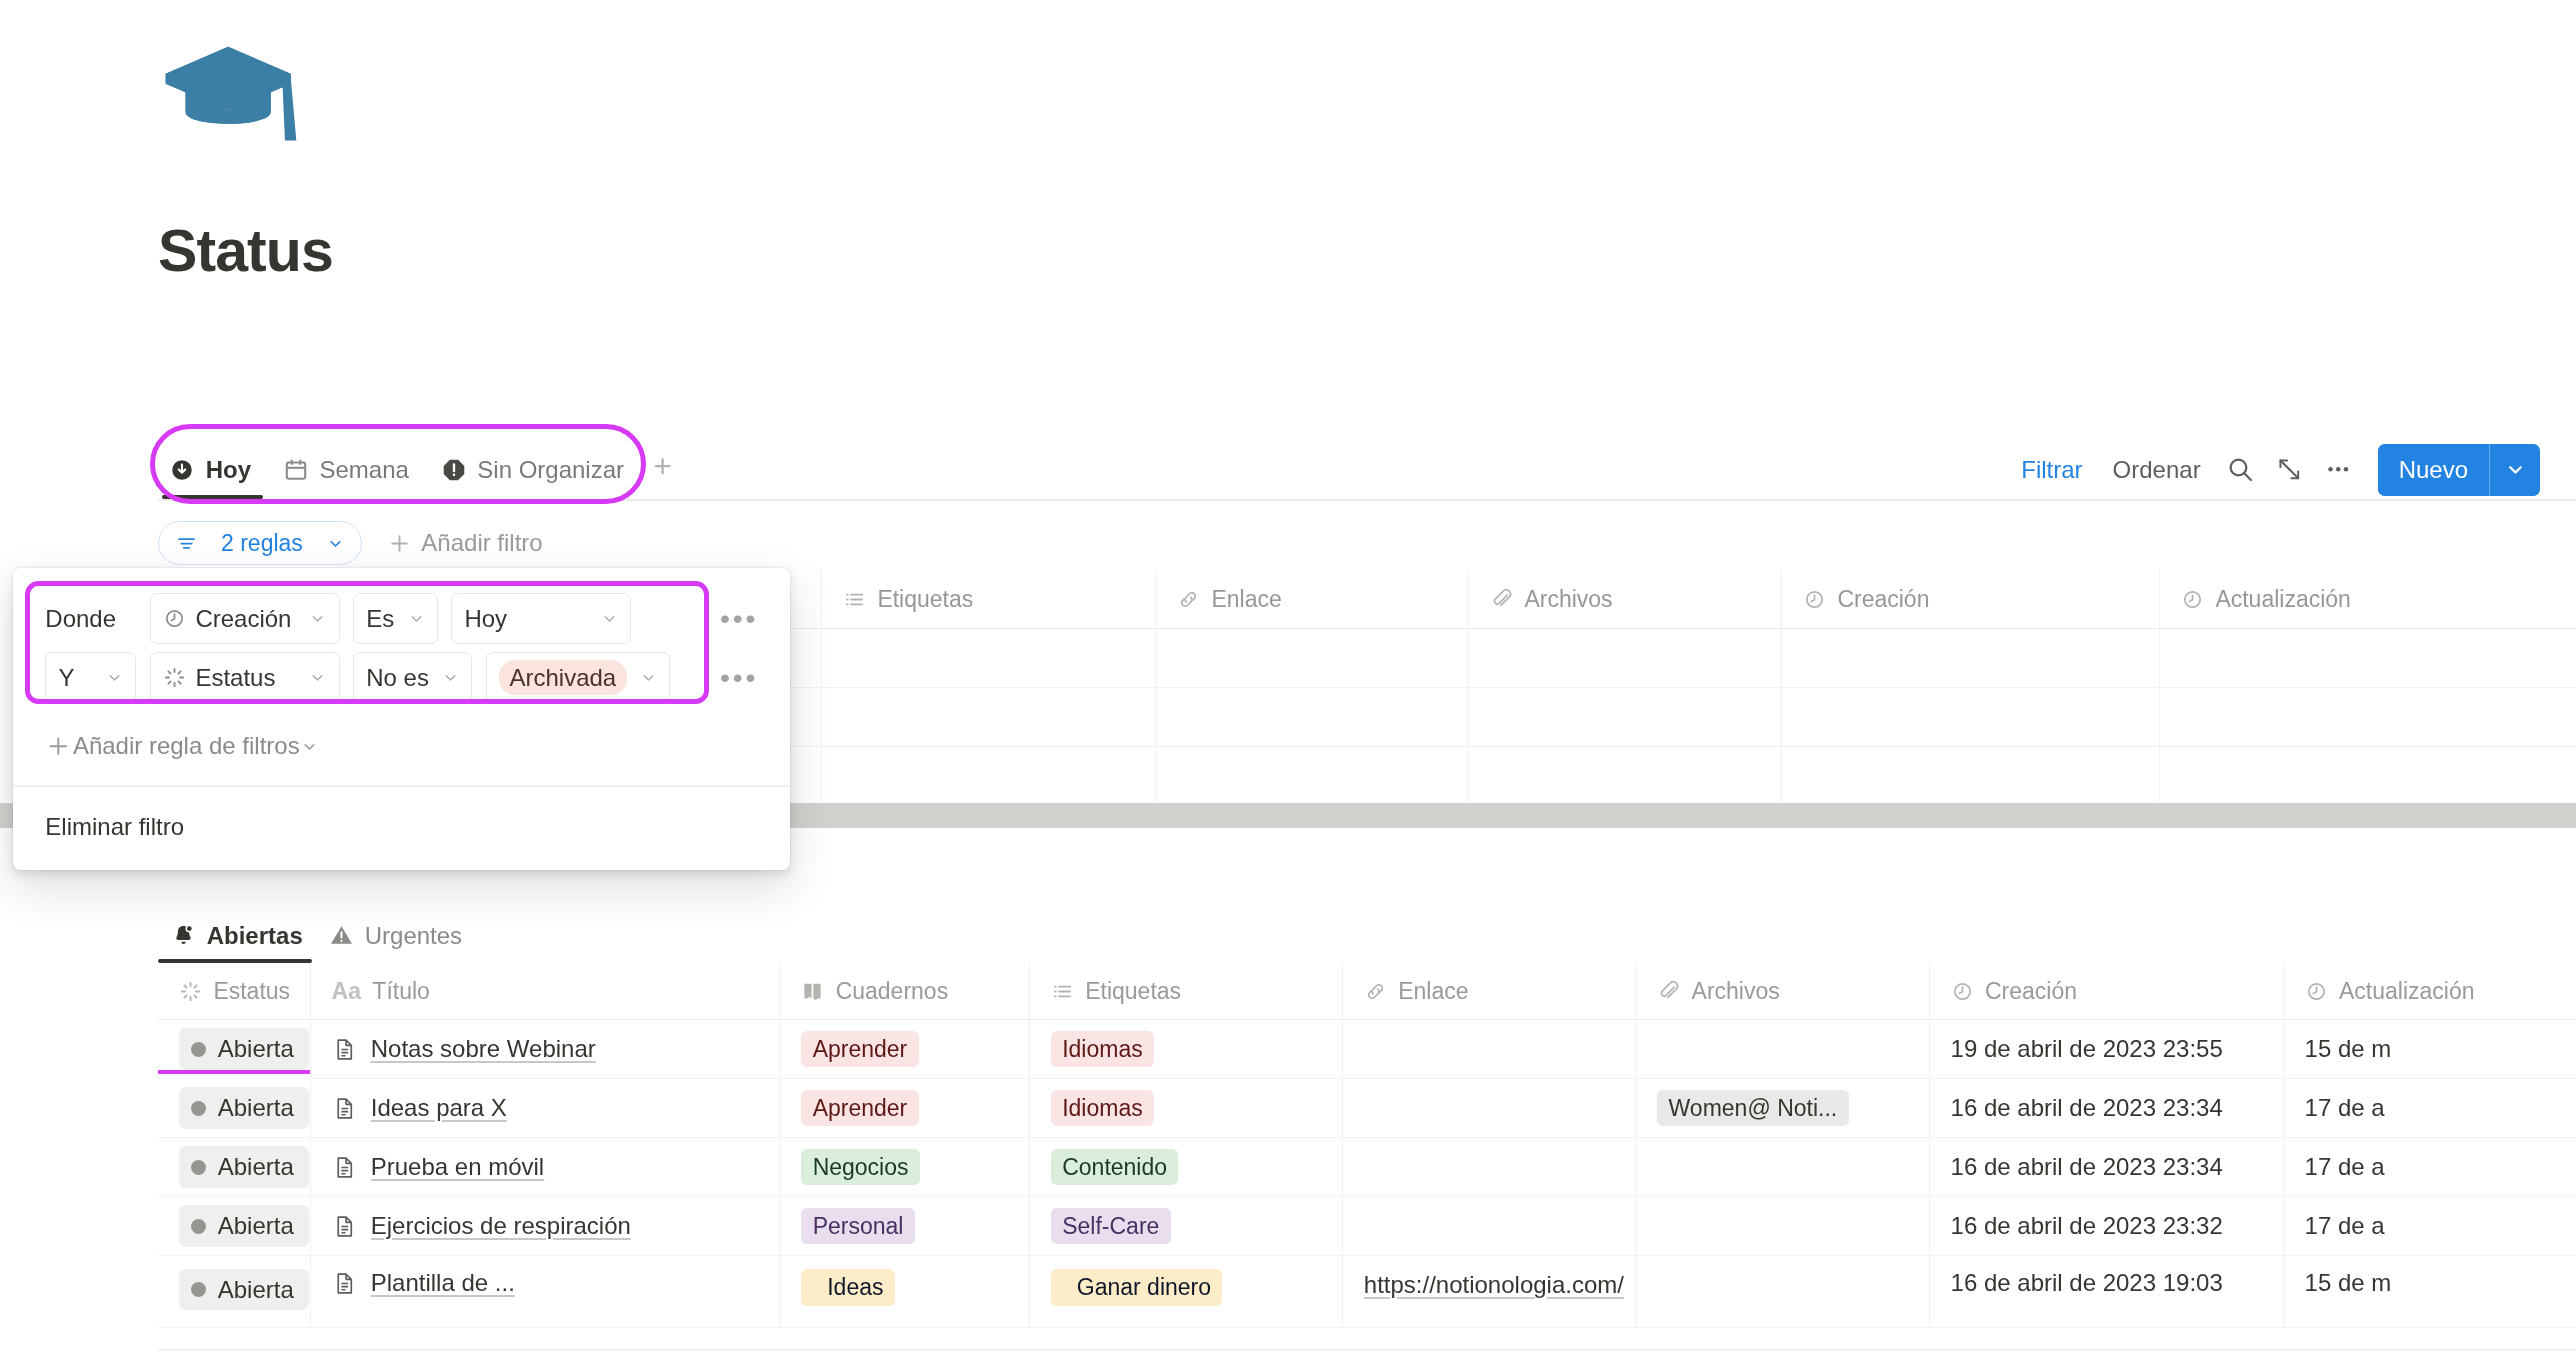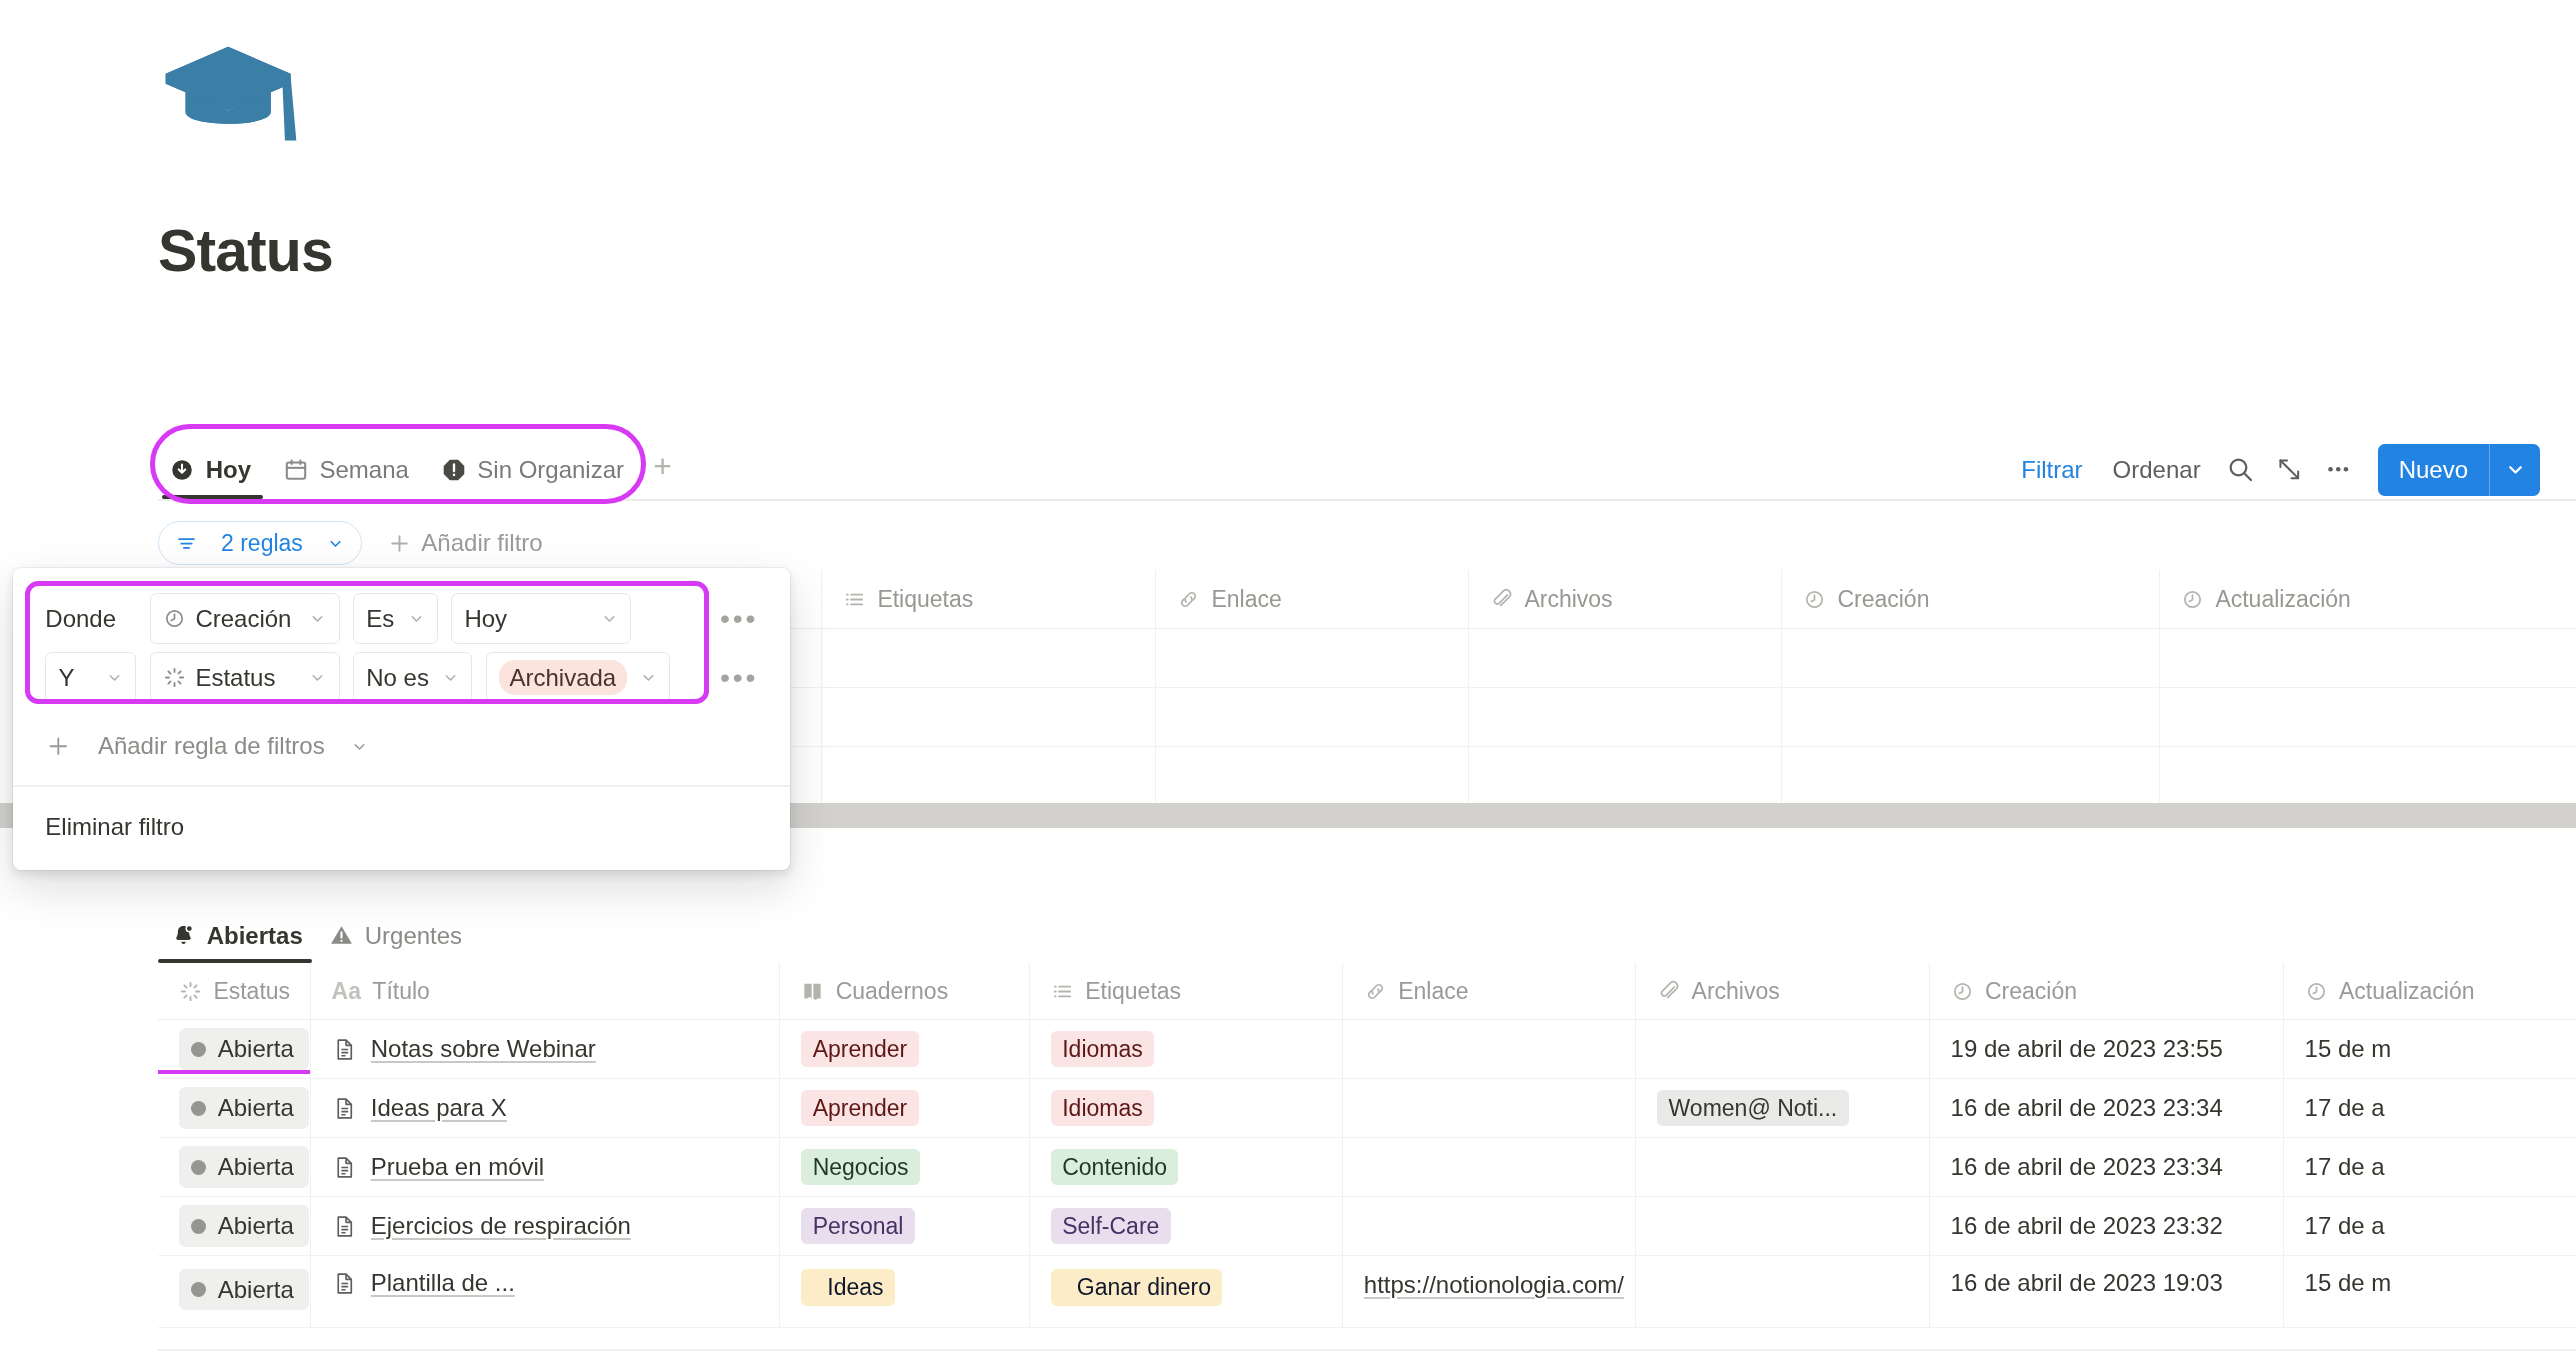--- a/index.html
+++ b/index.html
@@ -138,21 +138,21 @@
   }
   .rule-dots {
     margin-left:auto; margin-right:32px; color:#a5a39f; font-size:28.5px;
     letter-spacing:2.8px; line-height:1; cursor:pointer;
   }
   .rules-highlight {
     position:absolute; left:25px; top:581px; width:684px; height:123px;
     border:5.7px solid #d73af5; border-radius:13.3px; pointer-events:none; z-index:60;
   }
   .add-rule {
-    display:flex; align-items:center; gap:26px; padding:25px 0 25px 32px;
+    display:flex; align-items:center; gap:1px; padding:25px 0 25px 32px;
     font-size:24px; color:#8d8b87; cursor:pointer;
   }
   .pop-sep { height:1.9px; background:#efefee; }
   .pop-footer {
     padding:26.6px 0 28.5px 32px; font-size:24px; color:#37352f; cursor:pointer;
   }
 
   
   .sub-tabs {
     position:absolute; left:158px; top:900px; display:flex; align-items:flex-end; height:63px;
@@ -169,21 +169,21 @@
 
   
   .data-table { position:absolute; left:158px; top:963px; right:0; }
   .dt-head { display:flex; height:57px; border-bottom:1.9px solid #ededec; }
   .dt-head .cell {
     display:flex; align-items:center; gap:11.4px;
     font-size:23px; color:#9b9a97; padding-left:21px;
     border-left:1.9px solid #f0f0ef; height:100%;
   }
   .dt-head .cell:first-child { border-left:none; }
-  .dt-row { display:flex; height:59px; border-bottom:1.9px solid #f2f2f1;justify-content:center; }
+  .dt-row { display:flex; height:59px; border-bottom:1.9px solid #f2f2f1; }
   .dt-row .cell {
     display:flex; align-items:center; padding-left:21px;
     border-left:1.9px solid #f0f0ef; height:100%; font-size:24px; color:#37352f;
     overflow:hidden;
   }
   .dt-row .cell:first-child { border-left:none; }
   .dt-row.tall { height:72px; }
   .dt-row.tall .cell { align-items:flex-start; padding-top:13.3px; }
 
   

